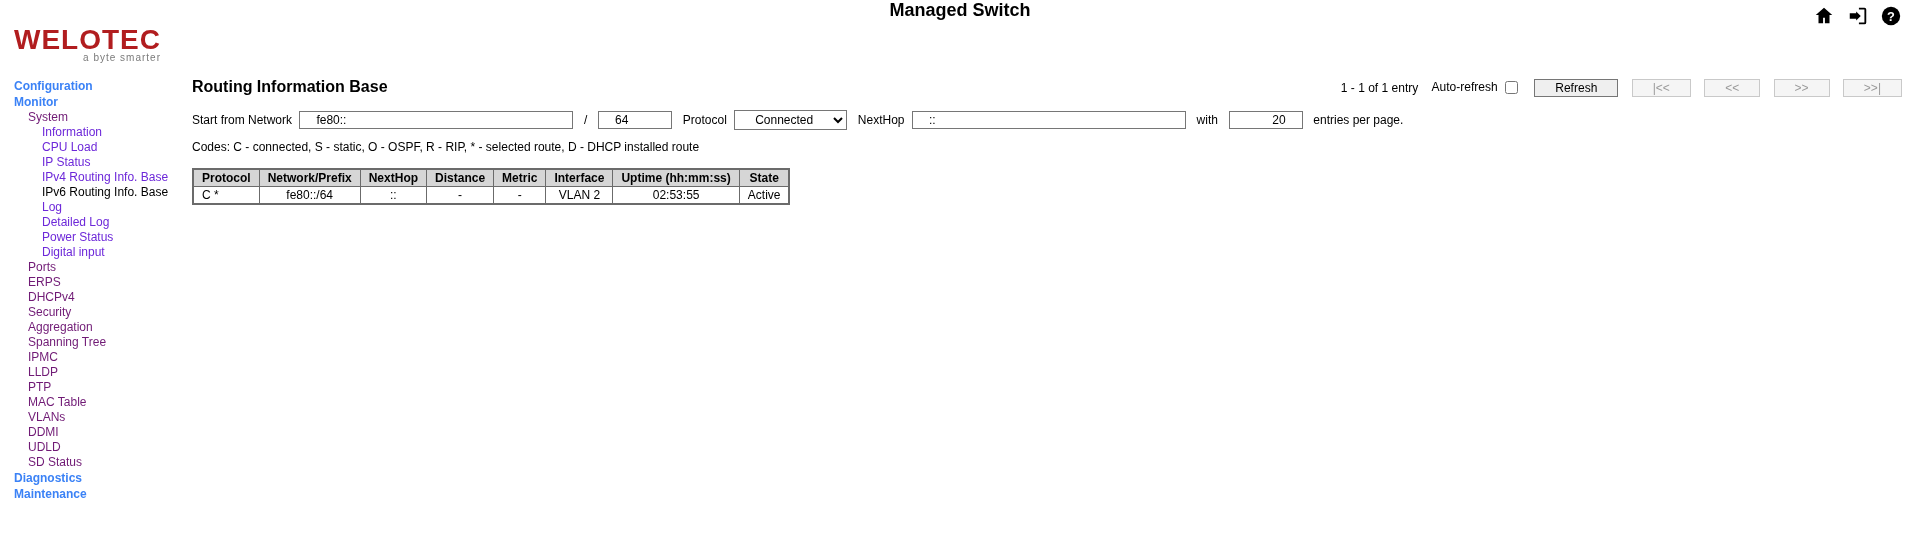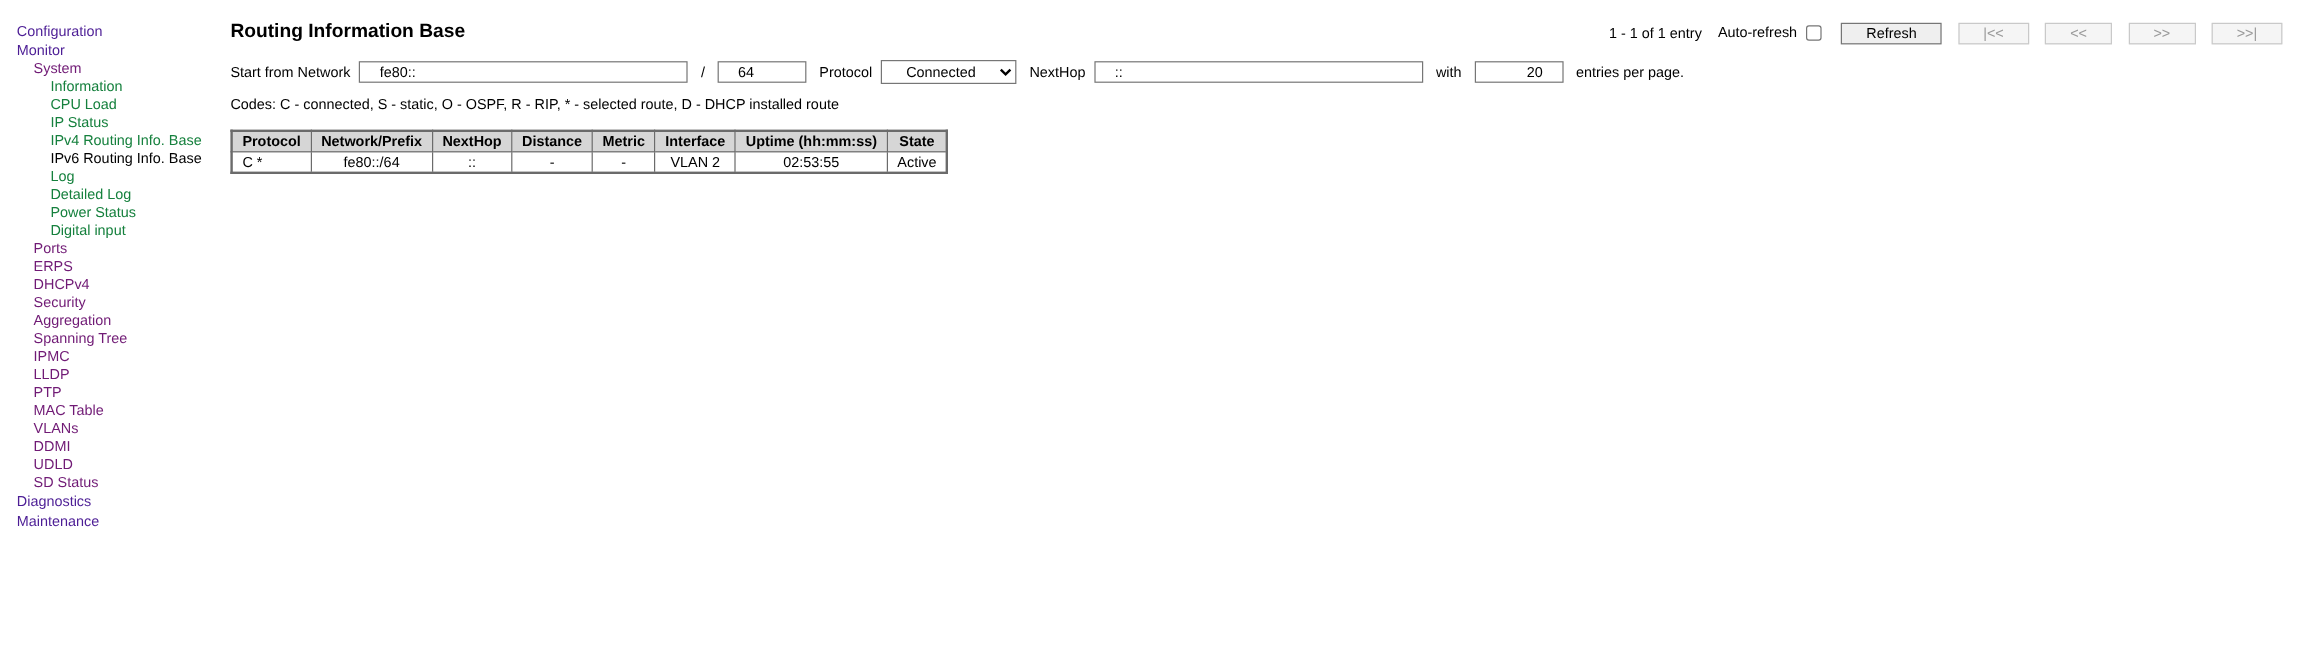--- a/index.html
+++ b/index.html
@@ -7,23 +7,23 @@
 .header{position:relative;height:60px}
 .title{position:absolute;left:0;right:0;top:0;text-align:center;font-weight:bold;font-size:18px}
 .header-icons{position:absolute;right:18px;top:5px}
 .header-icons span{display:inline-block;margin-left:8px;cursor:pointer}
 .header-icons svg{width:22px;height:22px;vertical-align:middle}
 .logo{position:absolute;left:14px;top:24px}
 .logo-main{font-family:Arial,Helvetica,sans-serif;font-weight:bold;font-size:28px;letter-spacing:1px;color:#b11d1f}
 .logo-sub{font-size:10px;color:#7a7a7a;letter-spacing:1px;text-align:right;margin-top:-4px}
 .body{display:flex;align-items:flex-start}
 .nav{width:178px;padding:18px 0 0 14px;line-height:1.25}
-.nav .lvl0{font-weight:normal;color:#4c1d95;cursor:pointer;margin-top:1px}
+.nav .lvl0{font-weight:bold;color:#3b82f6;cursor:pointer;margin-top:1px}
 .nav .lvl1{padding-left:14px;color:#701a75;cursor:pointer}
-.nav .lvl2{padding-left:28px;color:#15803d;cursor:pointer}
+.nav .lvl2{padding-left:28px;color:#6d28d9;cursor:pointer}
 .nav .lvl2.active{color:#000}
 .content{flex:1;padding:18px 18px 0 0;position:relative}
 h1{font-size:16px;font-weight:bold;margin:0 0 14px 0}
 .toolbar{position:absolute;right:18px;top:18px;font-size:12px}
 .toolbar .seg{display:inline-block;margin-left:10px;vertical-align:middle}
 .toolbar input[type=checkbox]{vertical-align:middle}
 .btn{font-family:inherit;font-size:12px;padding:1px 20px;border:1px solid #767676;background:#efefef;cursor:pointer}
 .btn[disabled]{color:#9a9a9a;border-color:#c9c9c9;background:#f5f5f5;cursor:default}
 .filters{margin-bottom:10px}
 .filters label{margin-right:4px}
@@ -34,20 +34,45 @@
 table.rib th{background:#d6d6d6;font-weight:bold;text-align:center}
 table.rib td{background:#fff;text-align:center}
 table.rib td.l{text-align:left}
 table.rib td.r{text-align:center}
 .gap4{display:inline-block;width:4px}
 </style>
 </head>
 <body>
 
 <div class="page">
+  <div class="header">
+    <div class="title">Managed Switch</div>
+    <div class="header-icons">
+      <span title="Home">
+        <svg viewBox="0 0 24 24" fill="#000">
+            <path d="M12 3l9 8h-3v9h-5v-6H11v6H6v-9H3l9-8z"></path>
+          </svg>
+      </span>
+      <span title="Logout">
+        <svg viewBox="0 0 24 24" fill="#000">
+            <path d="M10 17v-2H3V9h7V7l5 5-5 5zM13 3h6a2 2 0 0 1 2 2v14a2 2 0 0 1-2 2h-6v-2h6V5h-6V3z"></path>
+          </svg>
+      </span>
+      <span title="Help">
+        <svg viewBox="0 0 24 24" fill="#000">
+            <circle cx="12" cy="12" r="10"></circle>
+            <text x="12" y="17" text-anchor="middle" font-size="14" font-weight="bold" fill="#fff">?</text>
+          </svg>
+      </span>
+    </div>
+    <div class="logo">
+      <div class="logo-main">WELOTEC</div>
+      <div class="logo-sub">a byte smarter</div>
+    </div>
+  </div>
 
   <div class="body">
     <div class="nav">
       <div class="lvl0">Configuration</div>
       <div class="lvl0">Monitor</div>
       <div class="lvl1">System</div>
       <div class="lvl2">Information</div>
       <div class="lvl2">CPU Load</div>
       <div class="lvl2">IP Status</div>
       <div class="lvl2">IPv4 Routing Info. Base</div>

